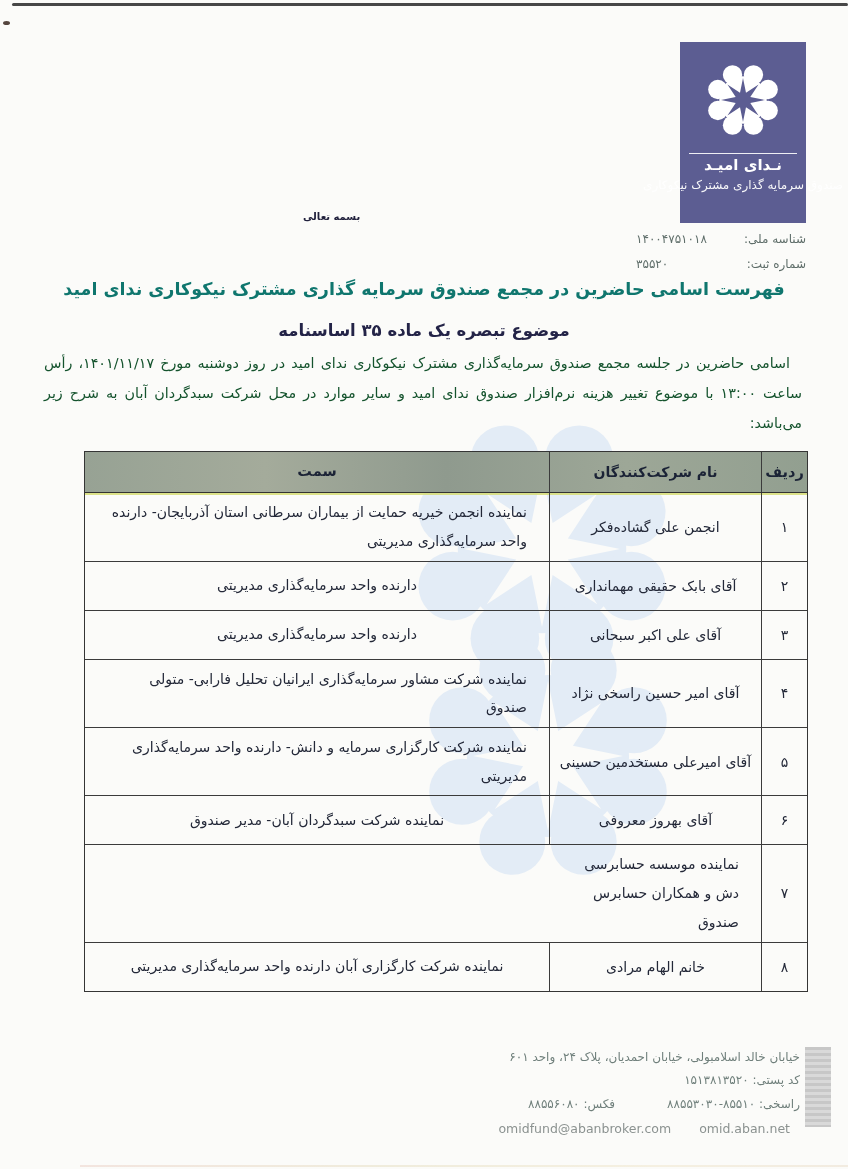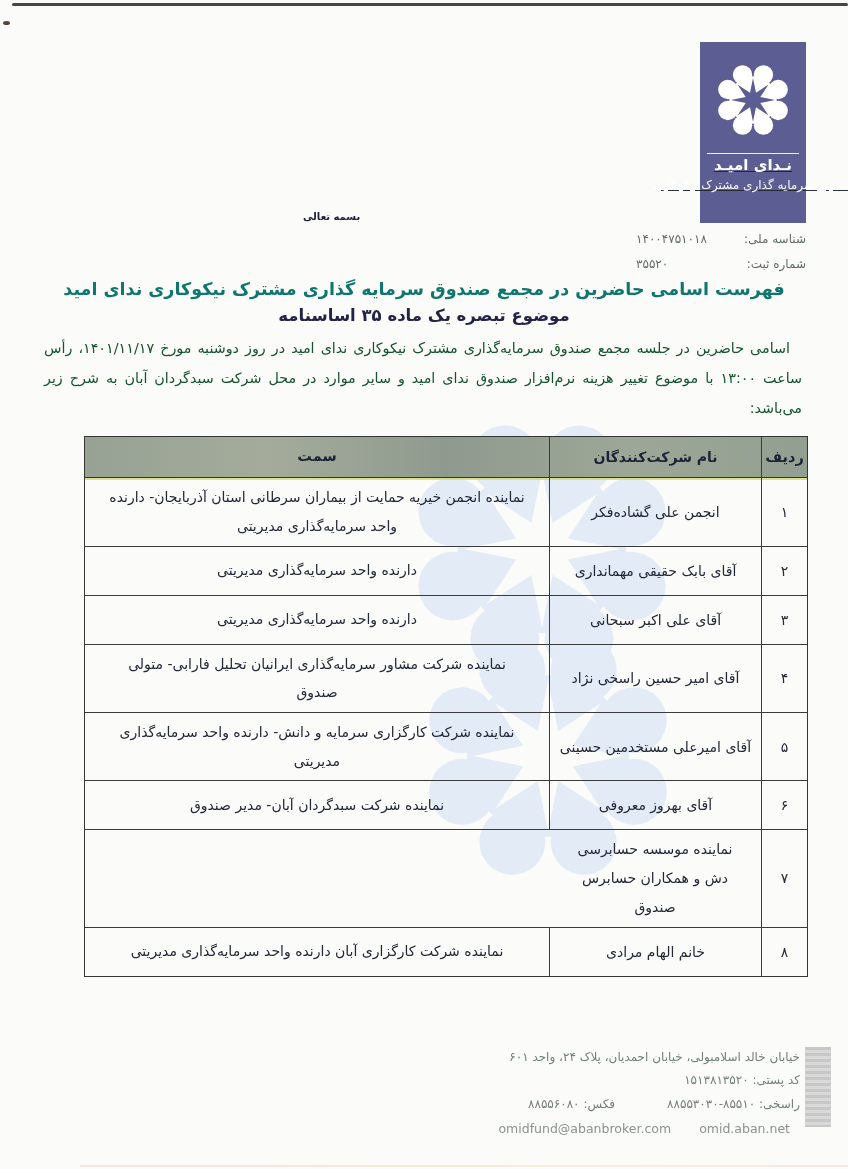--- a/index.html
+++ b/index.html
@@ -19,50 +19,50 @@
   .bottom-scan{position:absolute;bottom:2px;left:80px;right:0;height:2px;opacity:.75;
     background:linear-gradient(90deg,#f0ddd6,#ece7d2 40%,#f3ecd9 75%,#efe6d8);}
   .scan-bar{position:absolute;right:17px;top:1047px;width:26px;height:80px;
     background:repeating-linear-gradient(180deg,#c7c7c7 0 3px,#d9d9d9 3px 6px);}
   
   .wm{position:absolute;z-index:0;}
   .wm1{left:386px;top:393px;width:312px;height:312px;}
   .wm2{left:398px;top:606px;width:300px;height:300px;}
   
   .logo-box{
-    position:absolute;right:42px;top:42px;width:106px;height:181px;
+    position:absolute;right:42px;top:42px;width:126px;height:181px;
     background:#5c5d92;z-index:2;
-    display:flex;flex-direction:column;align-items:center;text-decoration:underline;
+    display:flex;flex-direction:column;align-items:center;
   }
   .logo-mark{width:88px;height:88px;margin-top:14px;}
   .logo-rule{width:86%;height:1px;background:rgba(255,255,255,.9);margin:9px 0 2px;}
   .logo-name{color:#fff;font-weight:bold;font-size:15px;letter-spacing:1px;line-height:1.3;}
   .logo-sub{color:#fff;font-size:12px;margin-top:2px;white-space:nowrap;opacity:.95;}
   
   .reg-info{position:absolute;right:42px;top:227px;width:170px;z-index:2;
     font-size:12px;color:#5f6e6a;line-height:2.05;}
   .reg-line{display:flex;justify-content:space-between;}
   
   .besmeh{position:absolute;left:303px;top:211px;font-weight:bold;font-size:10px;color:#20203c;z-index:2;}
   .content{position:absolute;top:276px;left:0;right:0;z-index:1;}
   .title1{text-align:center;font-weight:bold;font-size:17.5px;color:#0f766e;line-height:1.55;}
-  .title2{text-align:center;font-weight:bold;font-size:16.5px;color:#232347;margin-top:3px;}
+  .title2{text-align:center;font-weight:bold;font-size:16.5px;color:#232347;margin-top:18px;}
   .intro{margin:9px 46px 0 44px;font-size:14.3px;line-height:2.08;text-align:justify;
     text-indent:12px;color:#14532d;}
   
   .table{margin:13px 40px 0 84px;border:1.5px solid #353535;z-index:1;position:relative;background:transparent;}
   .thead,.trow{display:grid;grid-template-columns:46px 212px auto;}
   .thead{
     min-height:40px;font-weight:bold;color:#1b2336;font-size:14.5px;
     background:linear-gradient(90deg,#97a294,#a4ab9b 25%,#8f9a8e 50%,#9da797 75%,#929f90);
     border-bottom:1px solid #333;box-shadow:0 2px 0 0 rgba(214,221,118,.85);
   }
   .trow{border-bottom:1px solid #3b3b3b;min-height:48px;font-size:14px;}
   .trow:last-child{border-bottom:none;}
-  .cell{display:flex;align-items:center;justify-content:center;text-align:center;padding:5px 8px;}
+  .cell{display:flex;align-items:center;justify-content:center;text-align:right;padding:5px 8px;}
   .c-no,.c-name{border-left:1px solid #3b3b3b;}
   .c-pos{line-height:2.05;padding:5px 22px;}
   .c-name{font-size:14px;}
   
   .footer{position:absolute;top:1046px;right:48px;width:272px;z-index:1;
     font-size:12px;color:#6f7f7b;line-height:1.95;text-align:right;}
   .f-line.address{white-space:nowrap;}
   .split{display:flex;justify-content:space-between;}
   .ltr{direction:ltr;unicode-bidi:isolate;}
   .latin{direction:ltr;font-size:12.5px;color:#8b9290;margin-top:1px;}

